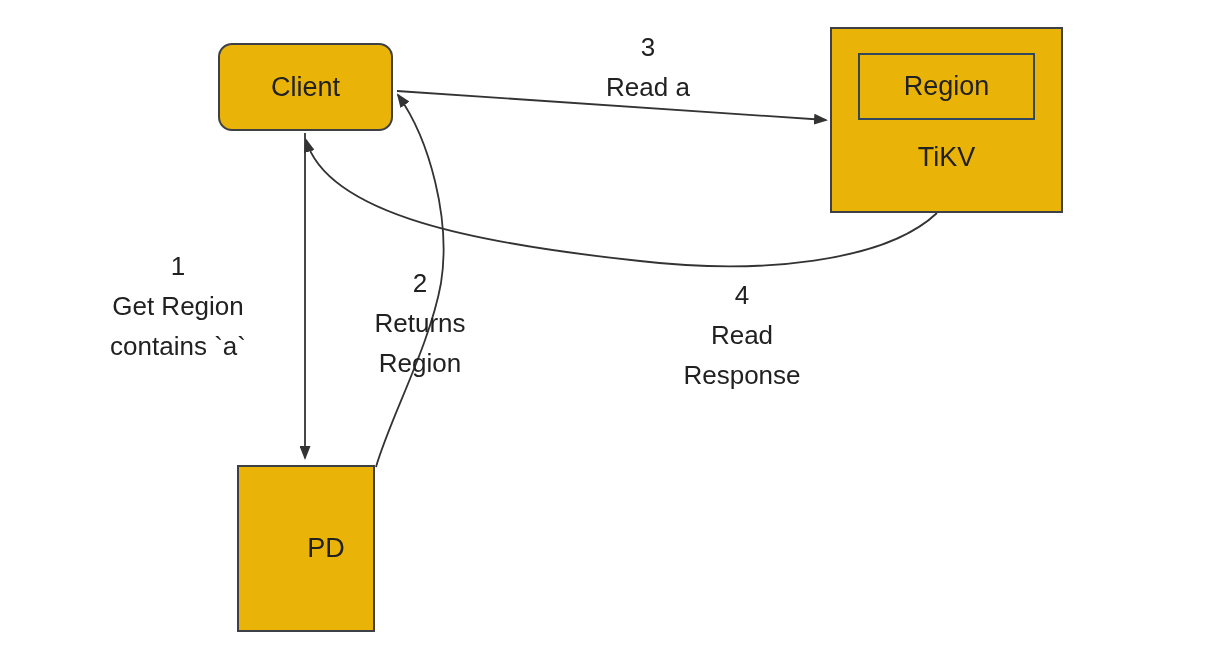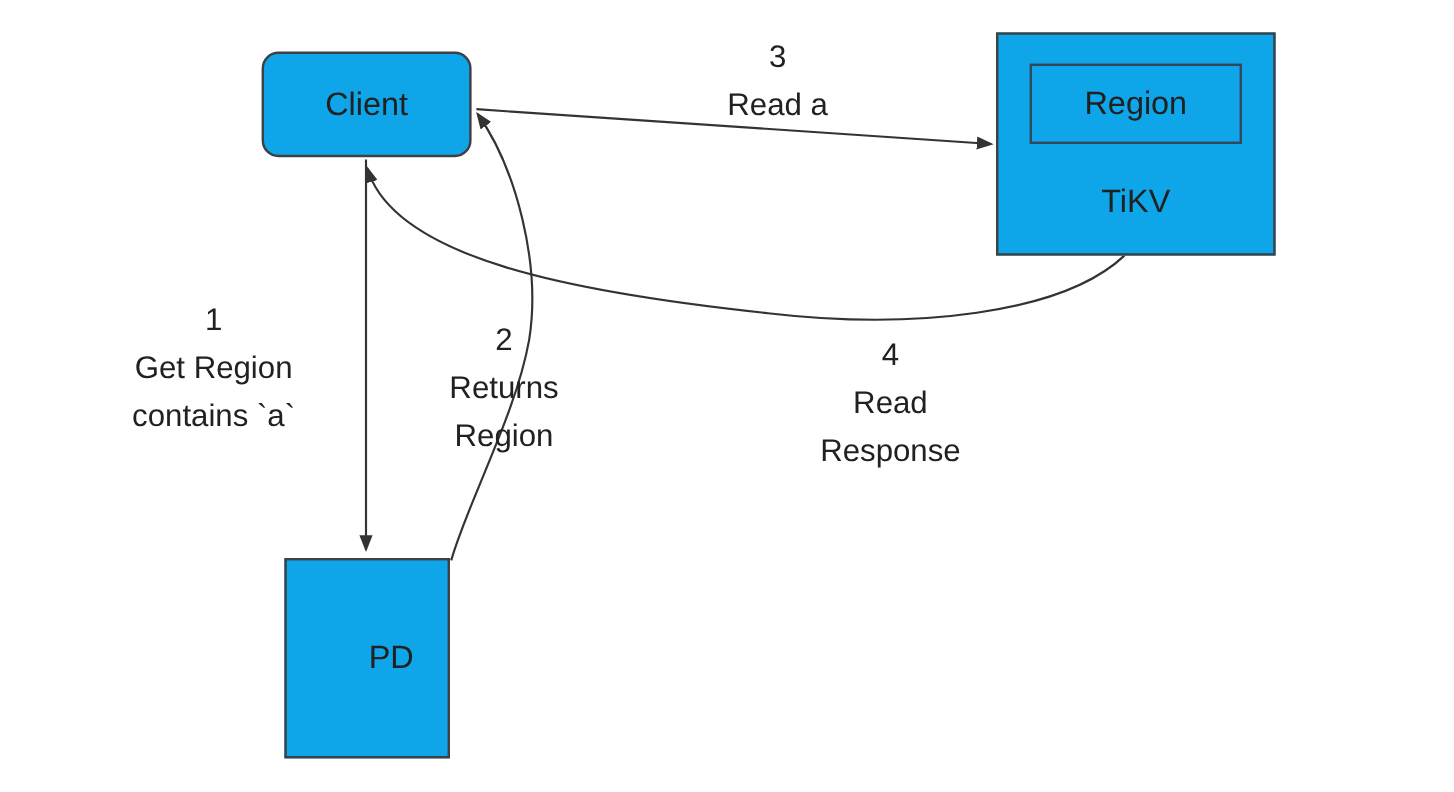--- a/index.html
+++ b/index.html
@@ -23,21 +23,21 @@
     height: 660px;
     z-index: 1;
   }
   .edge {
     fill: none;
     stroke: #333333;
     stroke-width: 1.8;
   }
   .node {
     position: absolute;
-    background: #0ea5e9;
+    background: #eab308;
     border: 2px solid #3d4044;
     box-sizing: border-box;
     display: flex;
     align-items: center;
     justify-content: center;
     color: #212121;
     font-size: 27px;
     z-index: 2;
   }
   .node-client {
@@ -59,21 +59,21 @@
     margin-top: 24px;
     width: 177px;
     height: 67px;
     border: 2px solid #31475c;
     box-sizing: border-box;
     display: flex;
     align-items: center;
     justify-content: center;
   }
   .tikv-label {
-    margin-top: 33px;
+    margin-top: 22px;
   }
   .node-pd {
     left: 237px;
     top: 465px;
     width: 138px;
     height: 167px;
     padding-left: 40px;
   }
   .edge-label {
     position: absolute;

